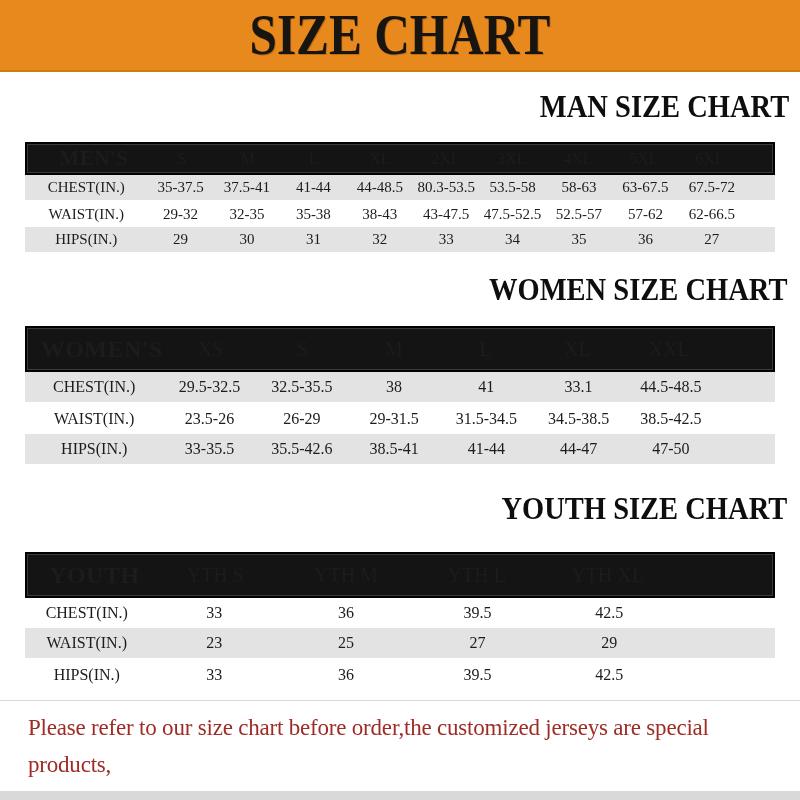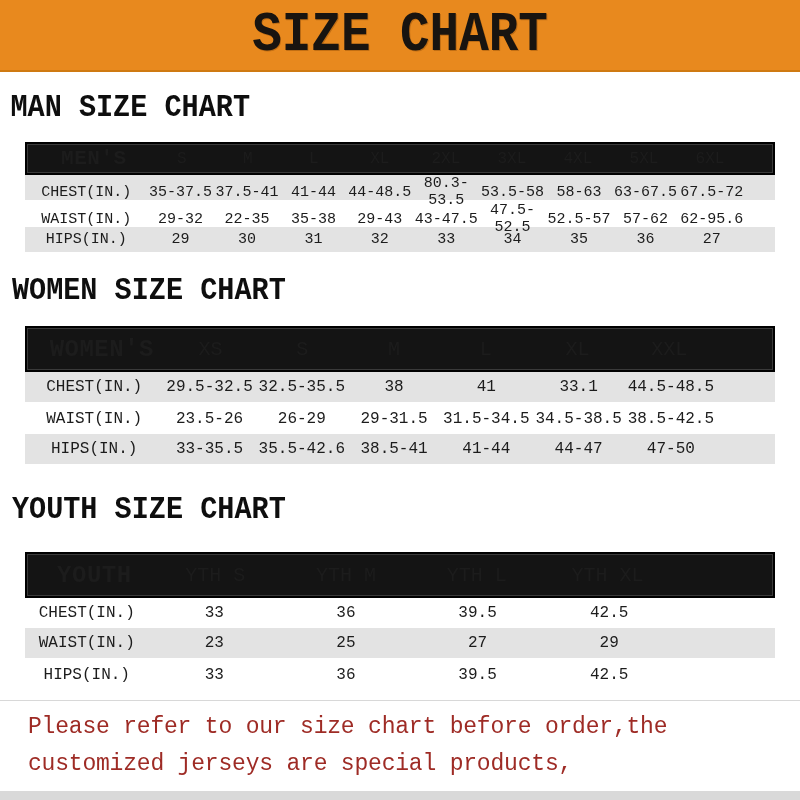--- a/index.html
+++ b/index.html
@@ -1,37 +1,37 @@
 <!DOCTYPE html>
 <html><head>
 <meta charset="utf-8">
 <style>
   html, body { margin: 0; padding: 0; background: #ffffff; }
   .page {
     width: 800px; height: 800px;
     position: relative; overflow: hidden;
     background: #ffffff;
-    font-family: Liberation Mono, monospace;
+    font-family: Liberation Serif, serif;
     margin: 0 auto;
   }
 
   
   .banner {
     height: 70px; background: #E8891E;
     display: flex; align-items: center; justify-content: center;
     border-bottom: 2px solid #cf7a12;
   }
   .banner-text {
     font-weight: bold; font-size: 56px; color: #181410;
     line-height: 1; transform: scaleX(0.88); letter-spacing: 0px;
     text-shadow: 1px 1px 0 rgba(120,60,0,0.35);
   }
 
   
-  .heading-wrap { display: flex; align-items: center; justify-content: flex-start; }
+  .heading-wrap { display: flex; align-items: center; justify-content: flex-end; }
   .hw-man   { height: 70px; }
   .hw-women { height: 72px; }
   .hw-youth { height: 86px; }
   .section-heading {
     margin: 0; font-size: 31px; font-weight: bold; color: #0e0e0e;
     transform: scaleX(0.92); letter-spacing: 0px; white-space: nowrap;
   }
 
   
   .table { margin: 0 25px; }
@@ -117,28 +117,28 @@
           <div class="tcell">44-48.5</div>
           <div class="tcell">80.3-53.5</div>
           <div class="tcell">53.5-58</div>
           <div class="tcell">58-63</div>
           <div class="tcell">63-67.5</div>
           <div class="tcell">67.5-72</div>
         </div>
       <div class="trow row-sm r-white men-cols">
           <div class="tcell tlabel">WAIST(IN.)</div>
           <div class="tcell">29-32</div>
-          <div class="tcell">22-35</div>
+          <div class="tcell">32-35</div>
           <div class="tcell">35-38</div>
-          <div class="tcell">29-43</div>
+          <div class="tcell">38-43</div>
           <div class="tcell">43-47.5</div>
           <div class="tcell">47.5-52.5</div>
           <div class="tcell">52.5-57</div>
           <div class="tcell">57-62</div>
-          <div class="tcell">62-95.6</div>
+          <div class="tcell">62-66.5</div>
         </div>
       <div class="trow row-sm r-gray men-cols">
           <div class="tcell tlabel">HIPS(IN.)</div>
           <div class="tcell">29</div>
           <div class="tcell">30</div>
           <div class="tcell">31</div>
           <div class="tcell">32</div>
           <div class="tcell">33</div>
           <div class="tcell">34</div>
           <div class="tcell">35</div>

